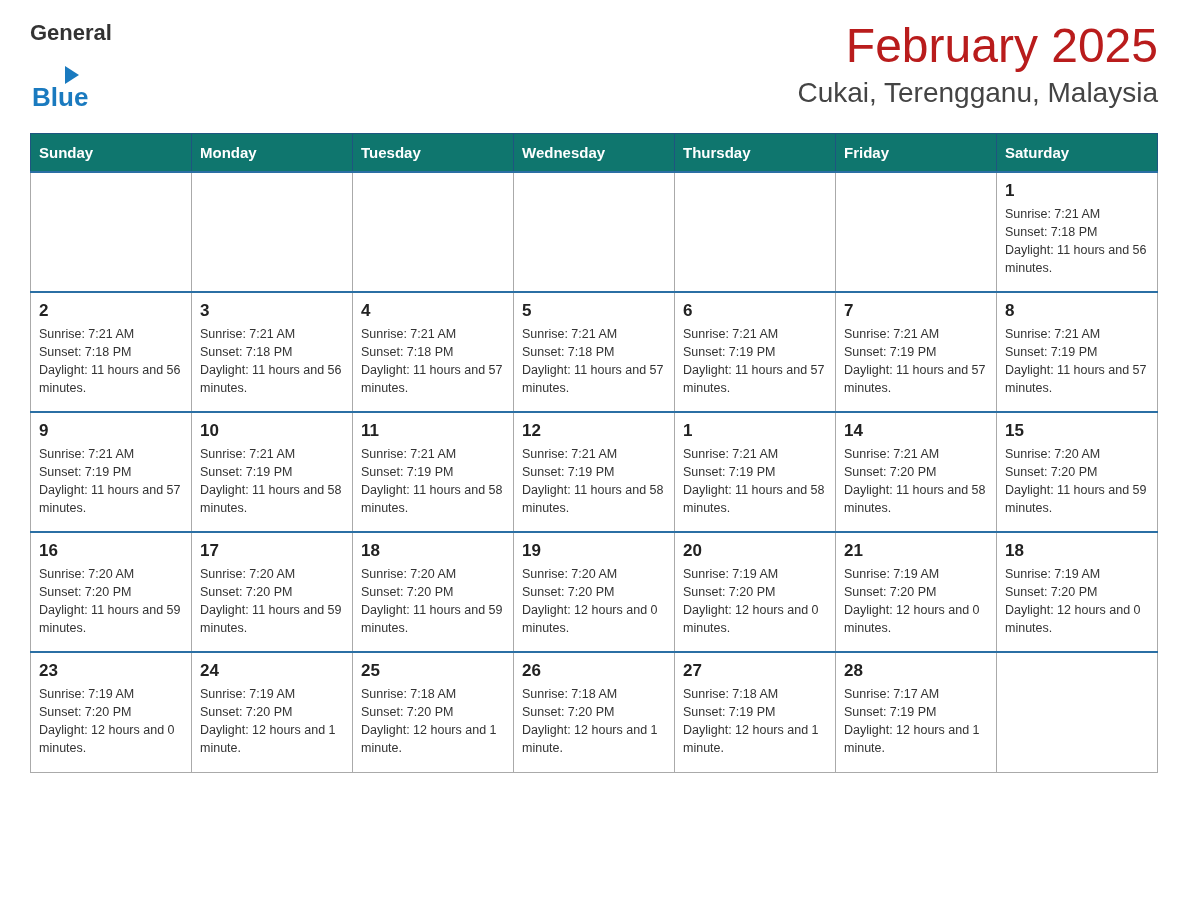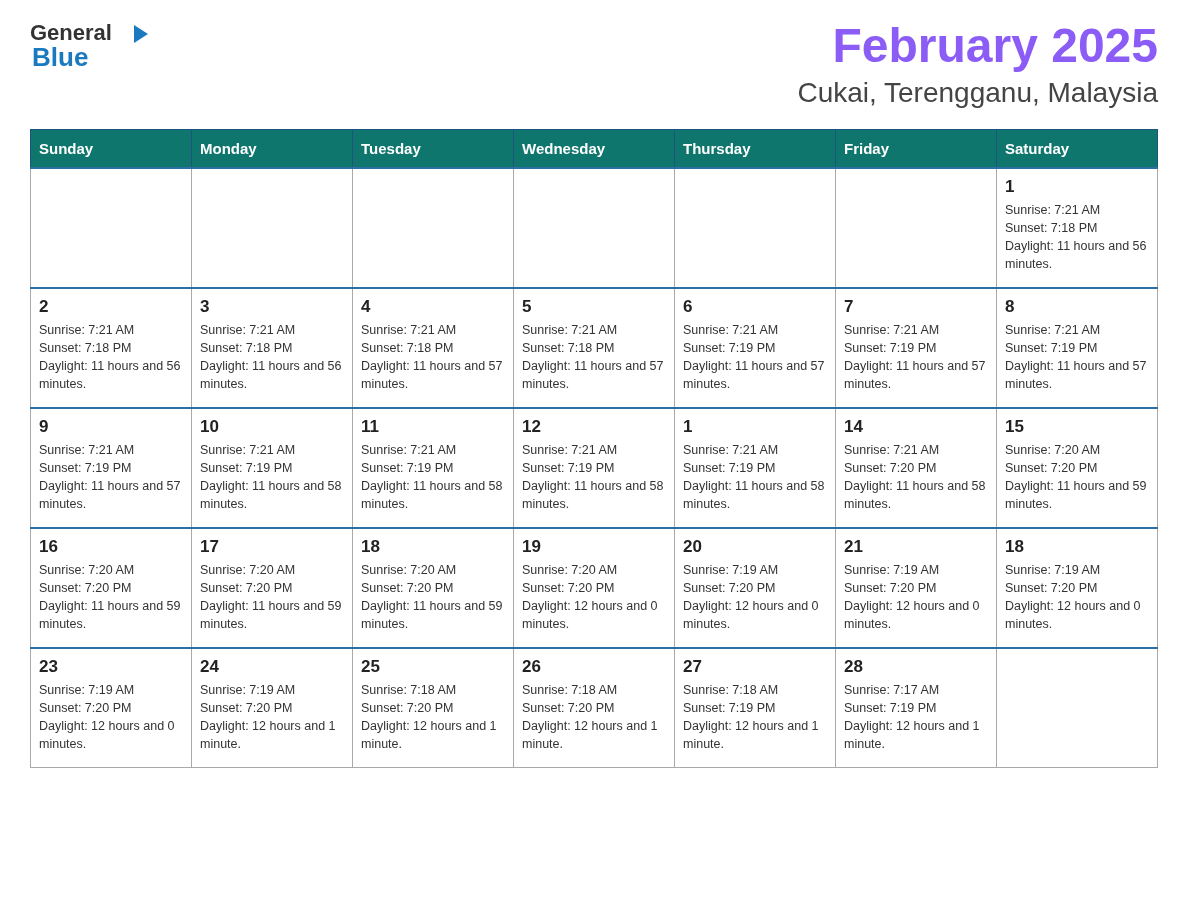--- a/index.html
+++ b/index.html
@@ -15,22 +15,22 @@
       display: flex;
       justify-content: space-between;
       align-items: flex-start;
       margin-bottom: 20px;
     }
     .title-section {
       text-align: right;
     }
     .calendar-title {
       font-size: 48px;
-      font-weight: bold;
-      color: #8b5cf6;
+      font-weight: normal;
+      color: #b91c1c;
       line-height: 1.1;
     }
     .calendar-subtitle {
       font-size: 28px;
       color: #444;
       margin-top: 4px;
     }
     .calendar {
       width: 100%;
       border-collapse: collapse;
@@ -73,20 +73,21 @@
     }
     .logo-wrapper {
       display: flex;
       flex-direction: column;
       align-items: flex-start;
     }
     .logo-line1 {
       display: flex;
       align-items: center;
       gap: 16px;
+      flex-direction: column;
     }
   </style>
 </head>
 <body>
 
 <div class="header">
   <div class="logo-wrapper">
     <div class="logo-line1">
       <span style="font-size:22px;font-weight:bold;color:#333;">General</span>
       <svg width="22" height="22" viewBox="0 0 22 22" style="margin-left:2px;margin-top:2px;">

